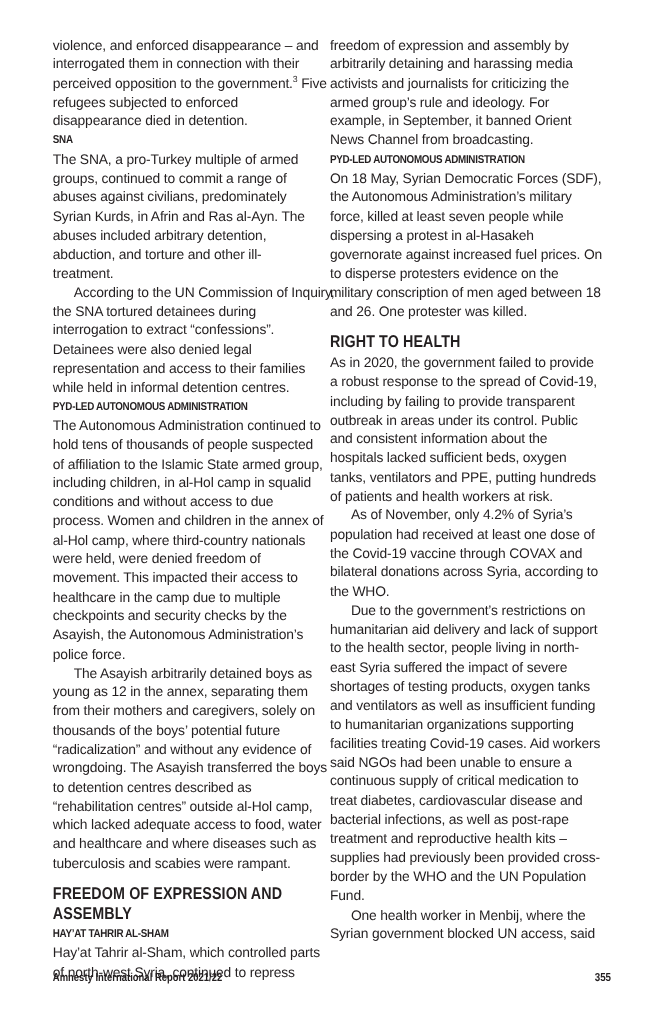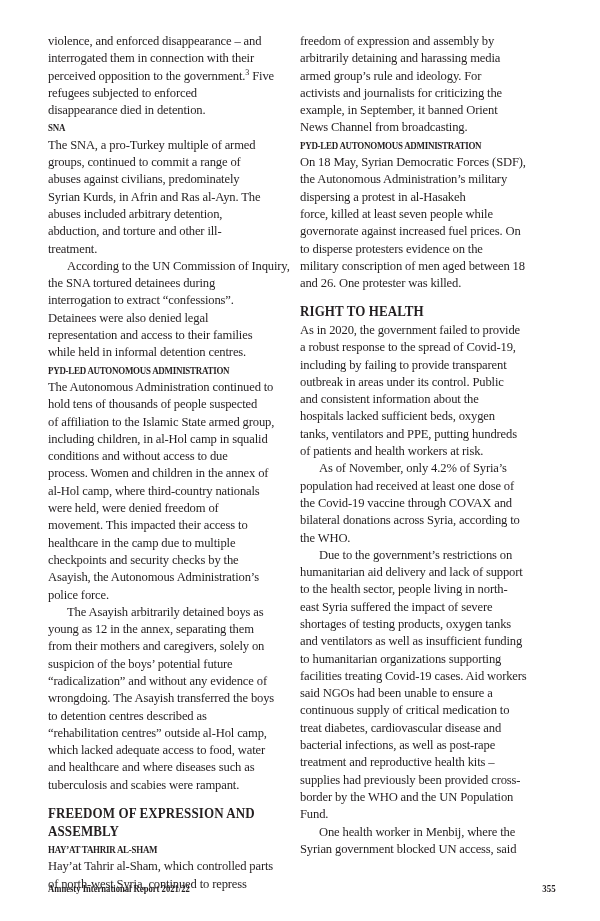--- a/index.html
+++ b/index.html
@@ -11,21 +11,21 @@
       width: 600px;
       height: 921px;
       position: relative;
       overflow: hidden;
       font-family: "Liberation Sans Narrow", "Liberation Sans", sans-serif;
       color: #231f20;
     }
     .page {
       position: absolute;
       left: 0; top: 0;
-      width: 496px; height: 921px; font-family: Liberation Serif, serif;
+      width: 496px; height: 921px;
     }
     .col {
       position: absolute;
       top: 33px;
       width: 246px;
       font-size: 12.6px;
       line-height: 17.3px;
       letter-spacing: -0.15px;
     }
     .col-left { left: 48px; }
@@ -129,21 +129,21 @@
       <span class="line">movement. This impacted their access to</span>
       <span class="line">healthcare in the camp due to multiple</span>
       <span class="line">checkpoints and security checks by the</span>
       <span class="line">Asayish, the Autonomous Administration’s</span>
       <span class="line">police force.</span>
     </div>
     <div>
       <span class="line indent">The Asayish arbitrarily detained boys as</span>
       <span class="line">young as 12 in the annex, separating them</span>
       <span class="line">from their mothers and caregivers, solely on</span>
-      <span class="line">suspicion of the boys’ potential future</span>
+      <span class="line">thousands of the boys’ potential future</span>
       <span class="line">“radicalization” and without any evidence of</span>
       <span class="line">wrongdoing. The Asayish transferred the boys</span>
       <span class="line">to detention centres described as</span>
       <span class="line">“rehabilitation centres” outside al-Hol camp,</span>
       <span class="line">which lacked adequate access to food, water</span>
       <span class="line">and healthcare and where diseases such as</span>
       <span class="line">tuberculosis and scabies were rampant.</span>
     </div>
 
     <div class="gap-before-heading"></div>
@@ -154,32 +154,32 @@
     <div>
       <span class="line">Hay’at Tahrir al-Sham, which controlled parts</span>
       <span class="line">of north-west Syria, continued to repress</span>
     </div>
   </div>
 
   <div class="col col-right">
     <div>
       <span class="line">freedom of expression and assembly by</span>
       <span class="line">arbitrarily detaining and harassing media</span>
+      <span class="line">activists and journalists for criticizing the</span>
       <span class="line">armed group’s rule and ideology. For</span>
-      <span class="line">activists and journalists for criticizing the</span>
       <span class="line">example, in September, it banned Orient</span>
       <span class="line">News Channel from broadcasting.</span>
     </div>
 
     <span class="subhead">PYD-LED AUTONOMOUS ADMINISTRATION</span>
     <div>
       <span class="line">On 18 May, Syrian Democratic Forces (SDF),</span>
       <span class="line">the Autonomous Administration’s military</span>
+      <span class="line">force, killed at least seven people while</span>
       <span class="line">dispersing a protest in al-Hasakeh</span>
-      <span class="line">force, killed at least seven people while</span>
       <span class="line">governorate against increased fuel prices. On</span>
       <span class="line">to disperse protesters evidence on the</span>
       <span class="line">military conscription of men aged between 18</span>
       <span class="line">and 26. One protester was killed.</span>
     </div>
 
     <div class="gap-before-heading"></div>
     <span class="heading">RIGHT TO HEALTH</span>
     <div class="gap-after-heading"></div>
     <div>

